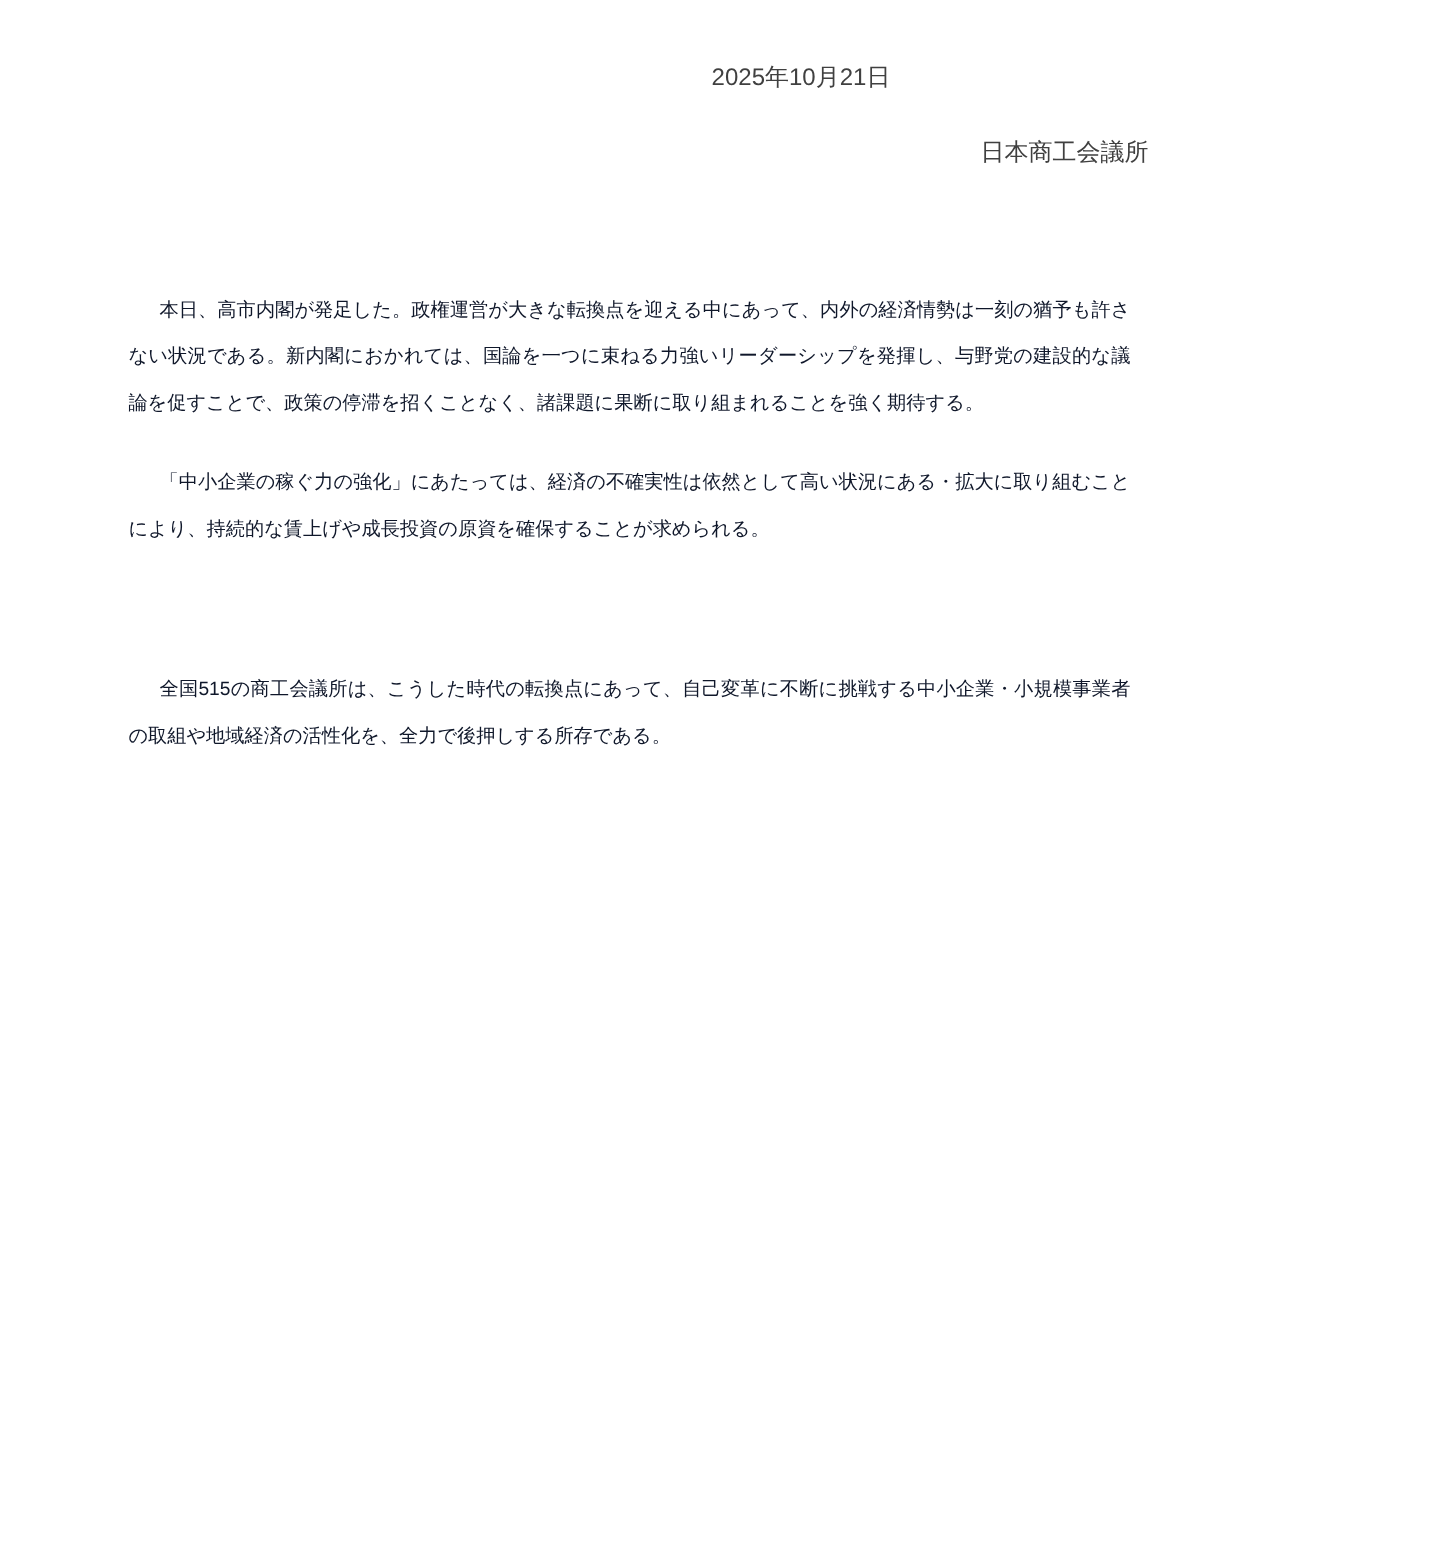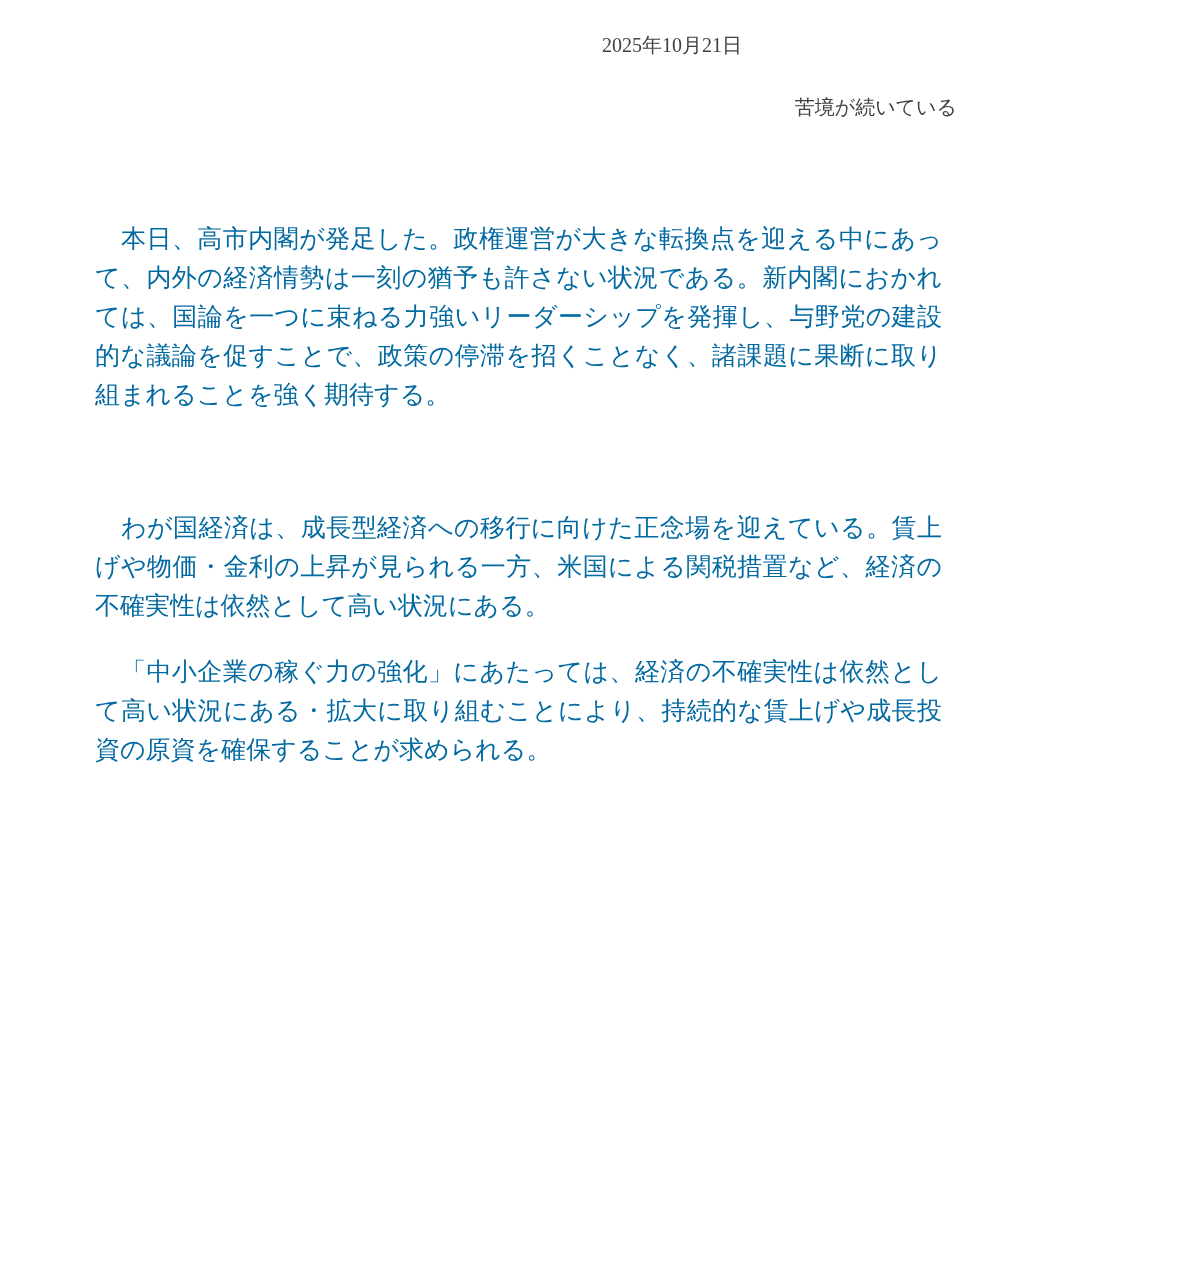--- a/index.html
+++ b/index.html
@@ -5,58 +5,58 @@
   html, body {
     margin: 0;
     padding: 0;
     background: #ffffff;
   }
   .page {
     width: 1004px;
     min-height: 1287px;
     box-sizing: border-box;
     background: #ffffff;
-    padding-top: 26px;
-    font-family: Liberation Serif, serif;
+    padding-top: 46px;
+    font-family: Liberation Sans, sans-serif;
     color: #404040;
   }
   .header-line {
     font-size: 20px;
     line-height: 39px;
     text-align: right;
     white-space: nowrap;
   }
   .date-line {
     padding-right: 262px;
   }
   .org-line {
     padding-right: 47px;
     margin-top: 23px;
   }
   .doc-body {
     padding: 92px 62px 0 95px;
   }
   .para {
-    font-size: 25px;
+    font-size: 16px;
     line-height: 39px;
-    margin: 0 0 27px 0;
+    margin: 0 0 27px 12px;
     text-align: justify;
     text-justify: inter-ideograph;
     text-indent: 26px;
-    color: #0369a1;
+    color: #0f172a;
   }
   .para.gap-before {
     margin-top: 94px;
   }
 </style>
 </head>
 <body>
 
 <div class="page">
   <div class="header-line date-line">2025年10月21日</div>
-  <div class="header-line org-line">苦境が続いている</div>
+  <div class="header-line org-line">日本商工会議所</div>
 
   <div class="doc-body">
     <p class="para">本日、高市内閣が発足した。政権運営が大きな転換点を迎える中にあって、内外の経済情勢は一刻の猶予も許さない状況である。新内閣におかれては、国論を一つに束ねる力強いリーダーシップを発揮し、与野党の建設的な議論を促すことで、政策の停滞を招くことなく、諸課題に果断に取り組まれることを強く期待する。</p>
-    <p class="para gap-before">わが国経済は、成長型経済への移行に向けた正念場を迎えている。賃上げや物価・金利の上昇が見られる一方、米国による関税措置など、経済の不確実性は依然として高い状況にある。</p>
     <p class="para">「中小企業の稼ぐ力の強化」にあたっては、経済の不確実性は依然として高い状況にある・拡大に取り組むことにより、持続的な賃上げや成長投資の原資を確保することが求められる。</p>
+    <p class="para gap-before">全国515の商工会議所は、こうした時代の転換点にあって、自己変革に不断に挑戦する中小企業・小規模事業者の取組や地域経済の活性化を、全力で後押しする所存である。</p>
   </div>
 </div>
 
 </body></html>

